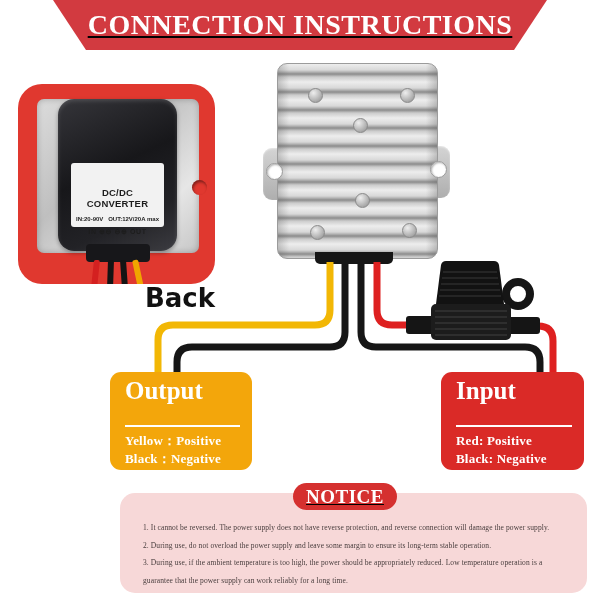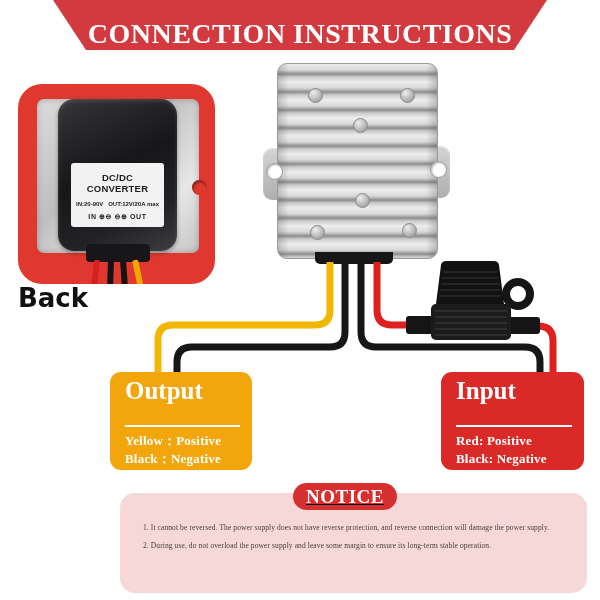--- a/index.html
+++ b/index.html
@@ -2,52 +2,52 @@
 <html><head>
 <meta charset="utf-8">
 <style>
   html,body{margin:0;padding:0;background:#ffffff;}
   .stage{position:relative;width:600px;height:600px;background:#ffffff;overflow:hidden;
          font-family:"Liberation Serif",serif;}
 
   
   .banner{position:absolute;left:53px;top:0;width:494px;height:50px;background:#d23a40;
           clip-path:polygon(0 0,100% 0,calc(100% - 33px) 100%,33px 100%);
-          display:flex;align-items:flex-end;justify-content:center;}
+          display:flex;align-items:center;justify-content:center;text-decoration:underline;}
   .banner span{color:#fff;font-weight:bold;font-size:28px;letter-spacing:.5px;}
 
   
   .photo{position:absolute;left:18px;top:84px;width:197px;height:200px;background:#e0382f;
          border-radius:24px;overflow:hidden;}
   .plate{position:absolute;left:19px;top:15px;width:162px;height:154px;border-radius:7px;
          background:linear-gradient(135deg,#dcdcdc 0%,#bfbfbf 40%,#e6e6e6 75%,#c6c6c6 100%);
          box-shadow:inset 0 0 6px rgba(0,0,0,.25);}
   .hole{position:absolute;width:15px;height:15px;border-radius:50%;background:#e0382f;
         box-shadow:inset 1px 2px 3px rgba(0,0,0,.45);}
   .hole-l{left:24px;top:83px;}
   .hole-r{left:155px;top:81px;}
   .cbody{position:absolute;left:40px;top:15px;width:119px;height:152px;border-radius:16px;
          background:linear-gradient(155deg,#35353a 0%,#17171a 45%,#222226 75%,#3c3c41 100%);
          box-shadow:inset 0 2px 4px rgba(255,255,255,.15), 0 2px 4px rgba(0,0,0,.35);}
   .plabel{position:absolute;left:13px;top:64px;width:93px;height:64px;background:#f2f2f2;
           border-radius:3px;color:#1d1d1d;text-align:center;
           font-family:"Liberation Sans",sans-serif;}
-  .plabel .l1{font-size:9.5px;font-weight:bold;margin-top:9px;letter-spacing:.2px;}
+  .plabel .l1{font-size:9.5px;font-weight:bold;margin-top:24px;letter-spacing:.2px;}
   .plabel .l2{display:flex;justify-content:space-between;padding:0 5px;margin-top:7px;
               font-size:6px;font-weight:bold;}
   .plabel .l3{font-size:7px;font-weight:bold;margin-top:6px;letter-spacing:.6px;}
   .gland{position:absolute;left:68px;top:160px;width:64px;height:18px;background:#17171a;
          border-radius:4px;}
   .pwire{position:absolute;top:176px;width:6px;height:26px;transform-origin:top center;
          border-radius:2px;}
   .pw-red{left:76px;background:#d42020;transform:rotate(6deg);}
   .pw-b1{left:90px;background:#141414;transform:rotate(2deg);}
   .pw-b2{left:102px;background:#141414;transform:rotate(-4deg);}
   .pw-yel{left:114px;background:#f0a500;transform:rotate(-12deg);}
-  .back-caption{position:absolute;left:18px;top:283px;width:197px;text-align:left;
+  .back-caption{position:absolute;left:18px;top:283px;width:197px;text-align:right;
                 font-family:"DejaVu Sans",sans-serif;font-weight:600;font-size:26px;color:#111;}
 
   
   .heatsink{position:absolute;left:263px;top:63px;width:187px;height:200px;}
   .tab{position:absolute;background:linear-gradient(180deg,#d4d4d4,#aeaeae);
        box-shadow:inset 0 1px 2px rgba(255,255,255,.5);}
   .tab-l{left:0;top:85px;width:20px;height:52px;border-radius:9px 0 0 9px;}
   .tab-r{left:167px;top:83px;width:20px;height:52px;border-radius:0 9px 9px 0;}
   .thole{position:absolute;width:15px;height:15px;border-radius:50%;background:#ffffff;
          border:1px solid #9a9a9a;box-shadow:inset 1px 1px 2px rgba(0,0,0,.3);}
@@ -174,18 +174,19 @@
   <div class="cardbox ibox">
     <div class="btitle">Input</div>
     <div class="bline">Red: Positive</div>
     <div class="bline">Black: Negative</div>
     <div class="bline">Power Supply</div>
   </div>
 
   <div class="notice-panel">
     <div class="note">1. It cannot be reversed. The power supply does not have reverse protection, and reverse connection will damage the power supply.</div>
     <div class="note">2. During use, do not overload the power supply and leave some margin to ensure its long-term stable operation.</div>
+    <div class="note">3. During use, if the ambient temperature is too high, the power should be appropriately reduced. Low temperature operation is a guarantee that the power supply can work reliably for a long time.</div>
   </div>
   <div class="notice-pill">
     <span>NOTICE</span>
   </div>
 
 </div>
 
 </body></html>

